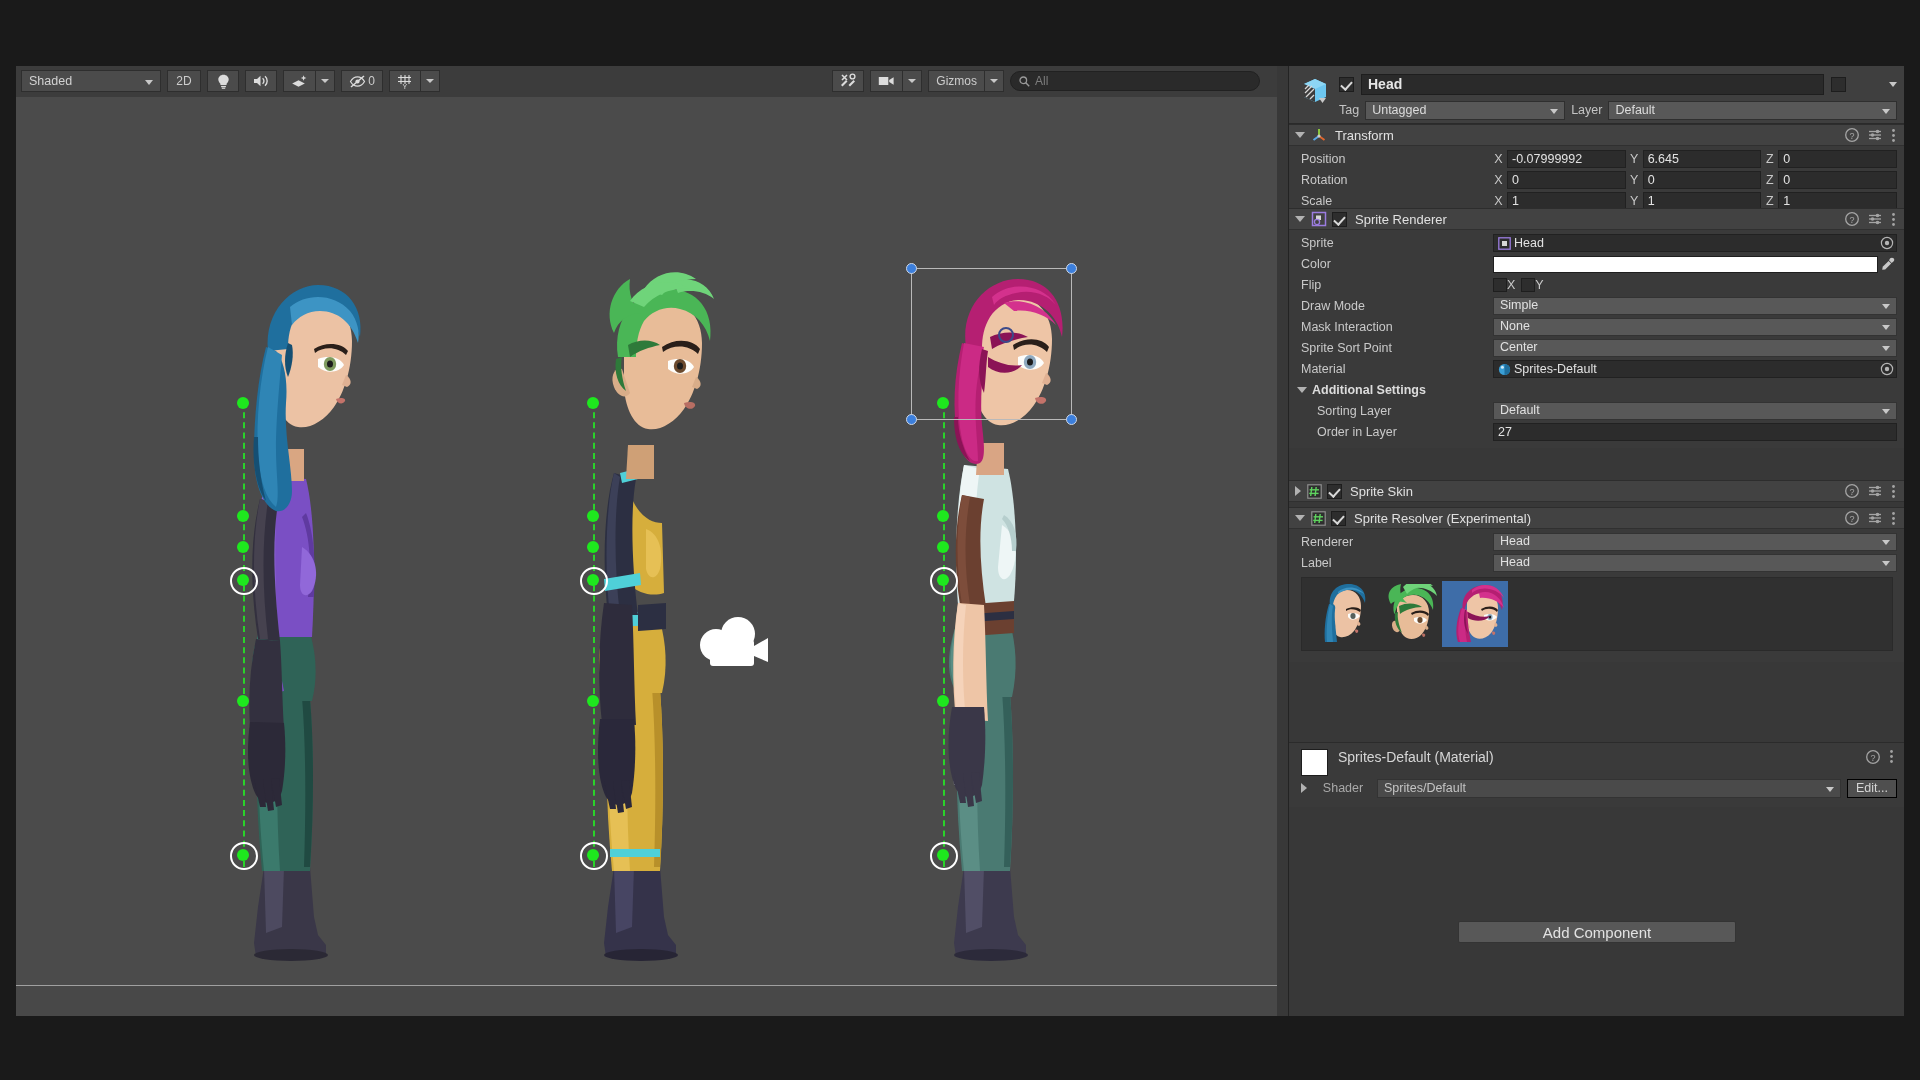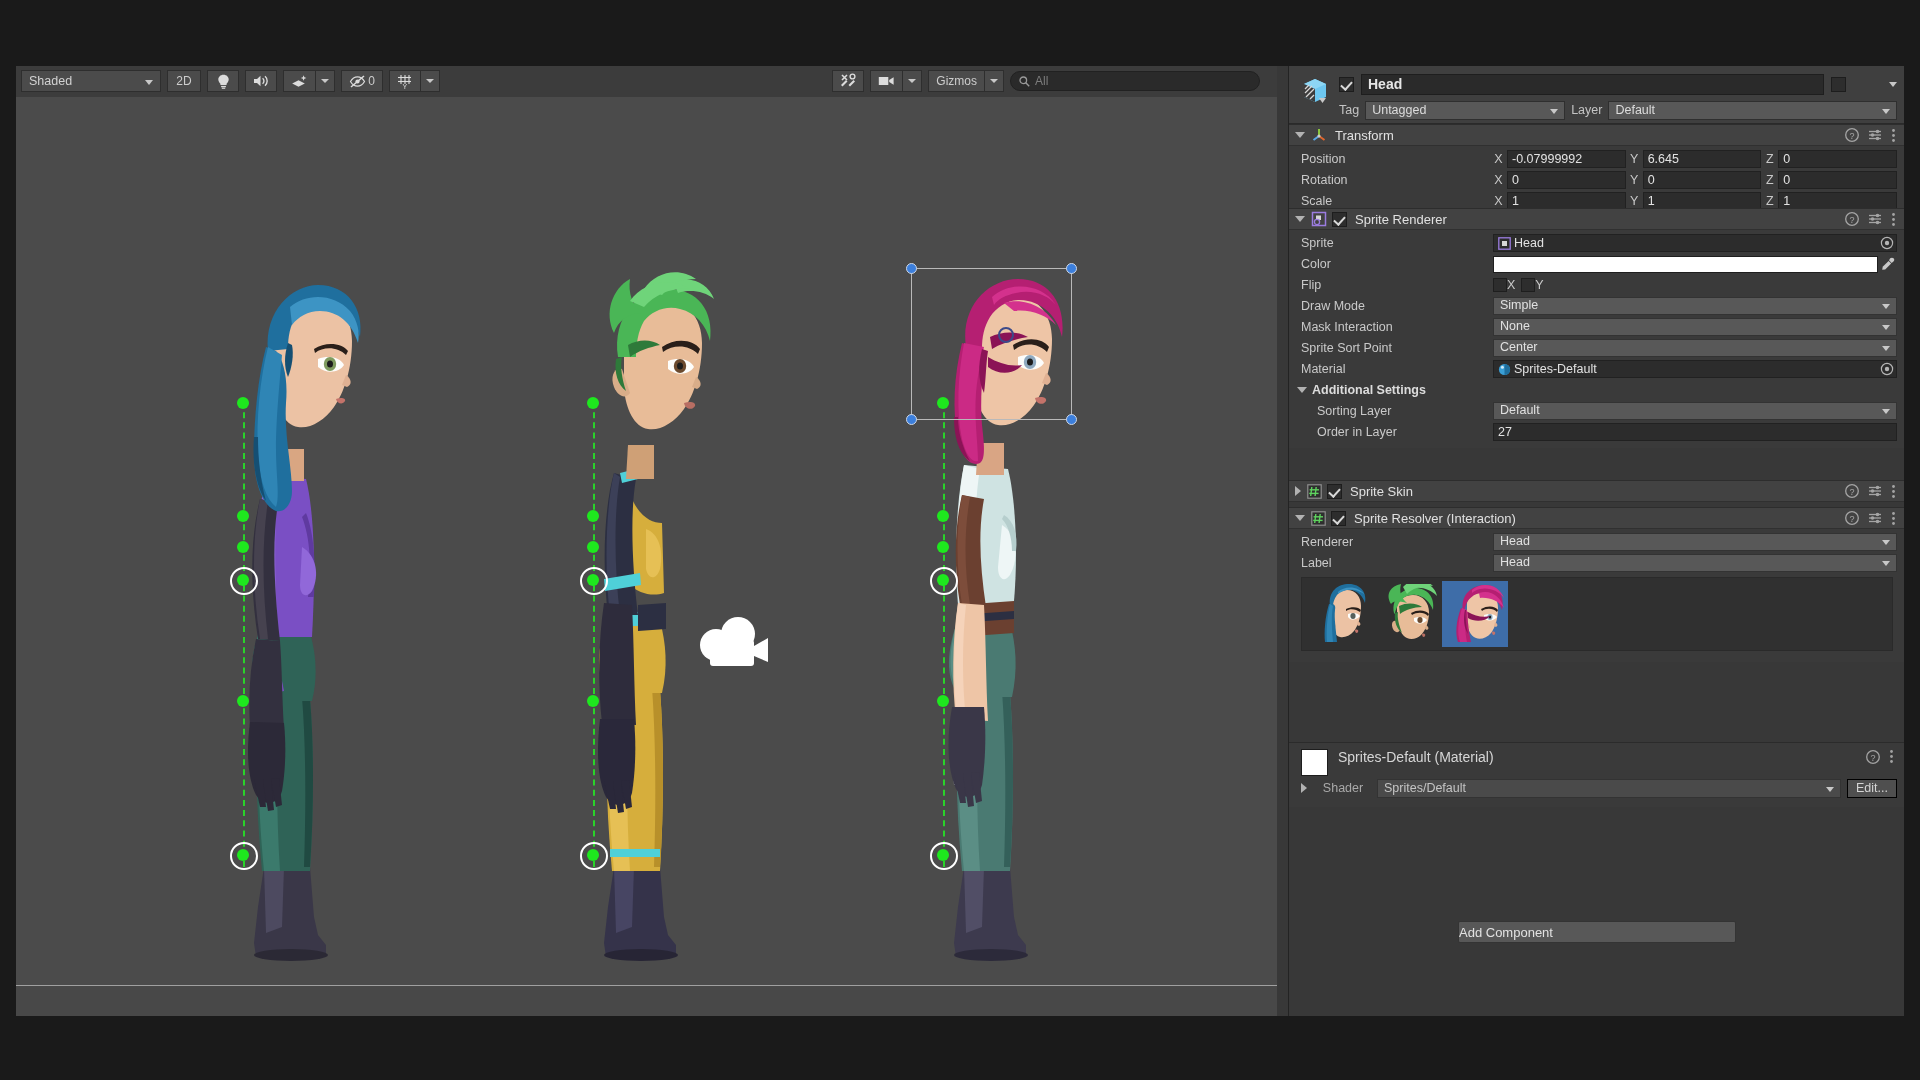--- a/index.html
+++ b/index.html
@@ -368,22 +368,22 @@
   .addcomp-wrap {
     position: absolute; left: 0; top: 855px;
     width: 616px;
     display: flex; justify-content: center;
   }
   .addcomp {
     width: 278px; height: 22px;
     background: #585858;
     border: 1px solid #343434;
     border-radius: 2px;
-    color: #e2e2e2; font-size: 13px;
-    display: flex; align-items: center; justify-content: flex-start;
+    color: #e2e2e2; font-size: 15px;
+    display: flex; align-items: center; justify-content: center;
   }
 </style>
 </head>
 <body>
 
 <div class="app">
 <div class="editor">
 
   <div class="scene-panel">
 
@@ -1031,21 +1031,21 @@
           <svg width="15" height="15" viewBox="0 0 15 15">
             <rect x="0.8" y="0.8" width="13.4" height="13.4" stroke="#8f8f8f" stroke-width="1.2" fill="#2e2e2e"></rect>
             <g stroke="#5fd35f" stroke-width="1.4">
               <line x1="4.8" y1="3" x2="3.7" y2="12"></line>
               <line x1="9.2" y1="3" x2="8.1" y2="12"></line>
               <line x1="2.6" y1="5.8" x2="12" y2="5.8"></line>
               <line x1="2.2" y1="9.4" x2="11.6" y2="9.4"></line>
             </g>
           </svg>
           <div class="ucheck on"></div>
-          <span class="comp-title">Sprite Resolver (Interaction)</span>
+          <span class="comp-title">Sprite Resolver (Experimental)</span>
           <span class="spacer"></span>
           <span class="hdr-icons">
             <svg class="ic" width="14" height="14" viewBox="0 0 14 14">
               <circle cx="7" cy="7" r="6.3" stroke="#c0c0c0" stroke-width="1.3" fill="none"></circle>
               <text x="7" y="10.5" font-size="9" fill="#c0c0c0" text-anchor="middle" font-family="Liberation Sans, sans-serif">?</text>
             </svg>
             <svg class="ic" width="14" height="14" viewBox="0 0 14 14">
               <g stroke="#c0c0c0" stroke-width="1.3">
                 <line x1="1" y1="3.5" x2="13" y2="3.5"></line>
                     <line x1="1" y1="7" x2="13" y2="7"></line>

